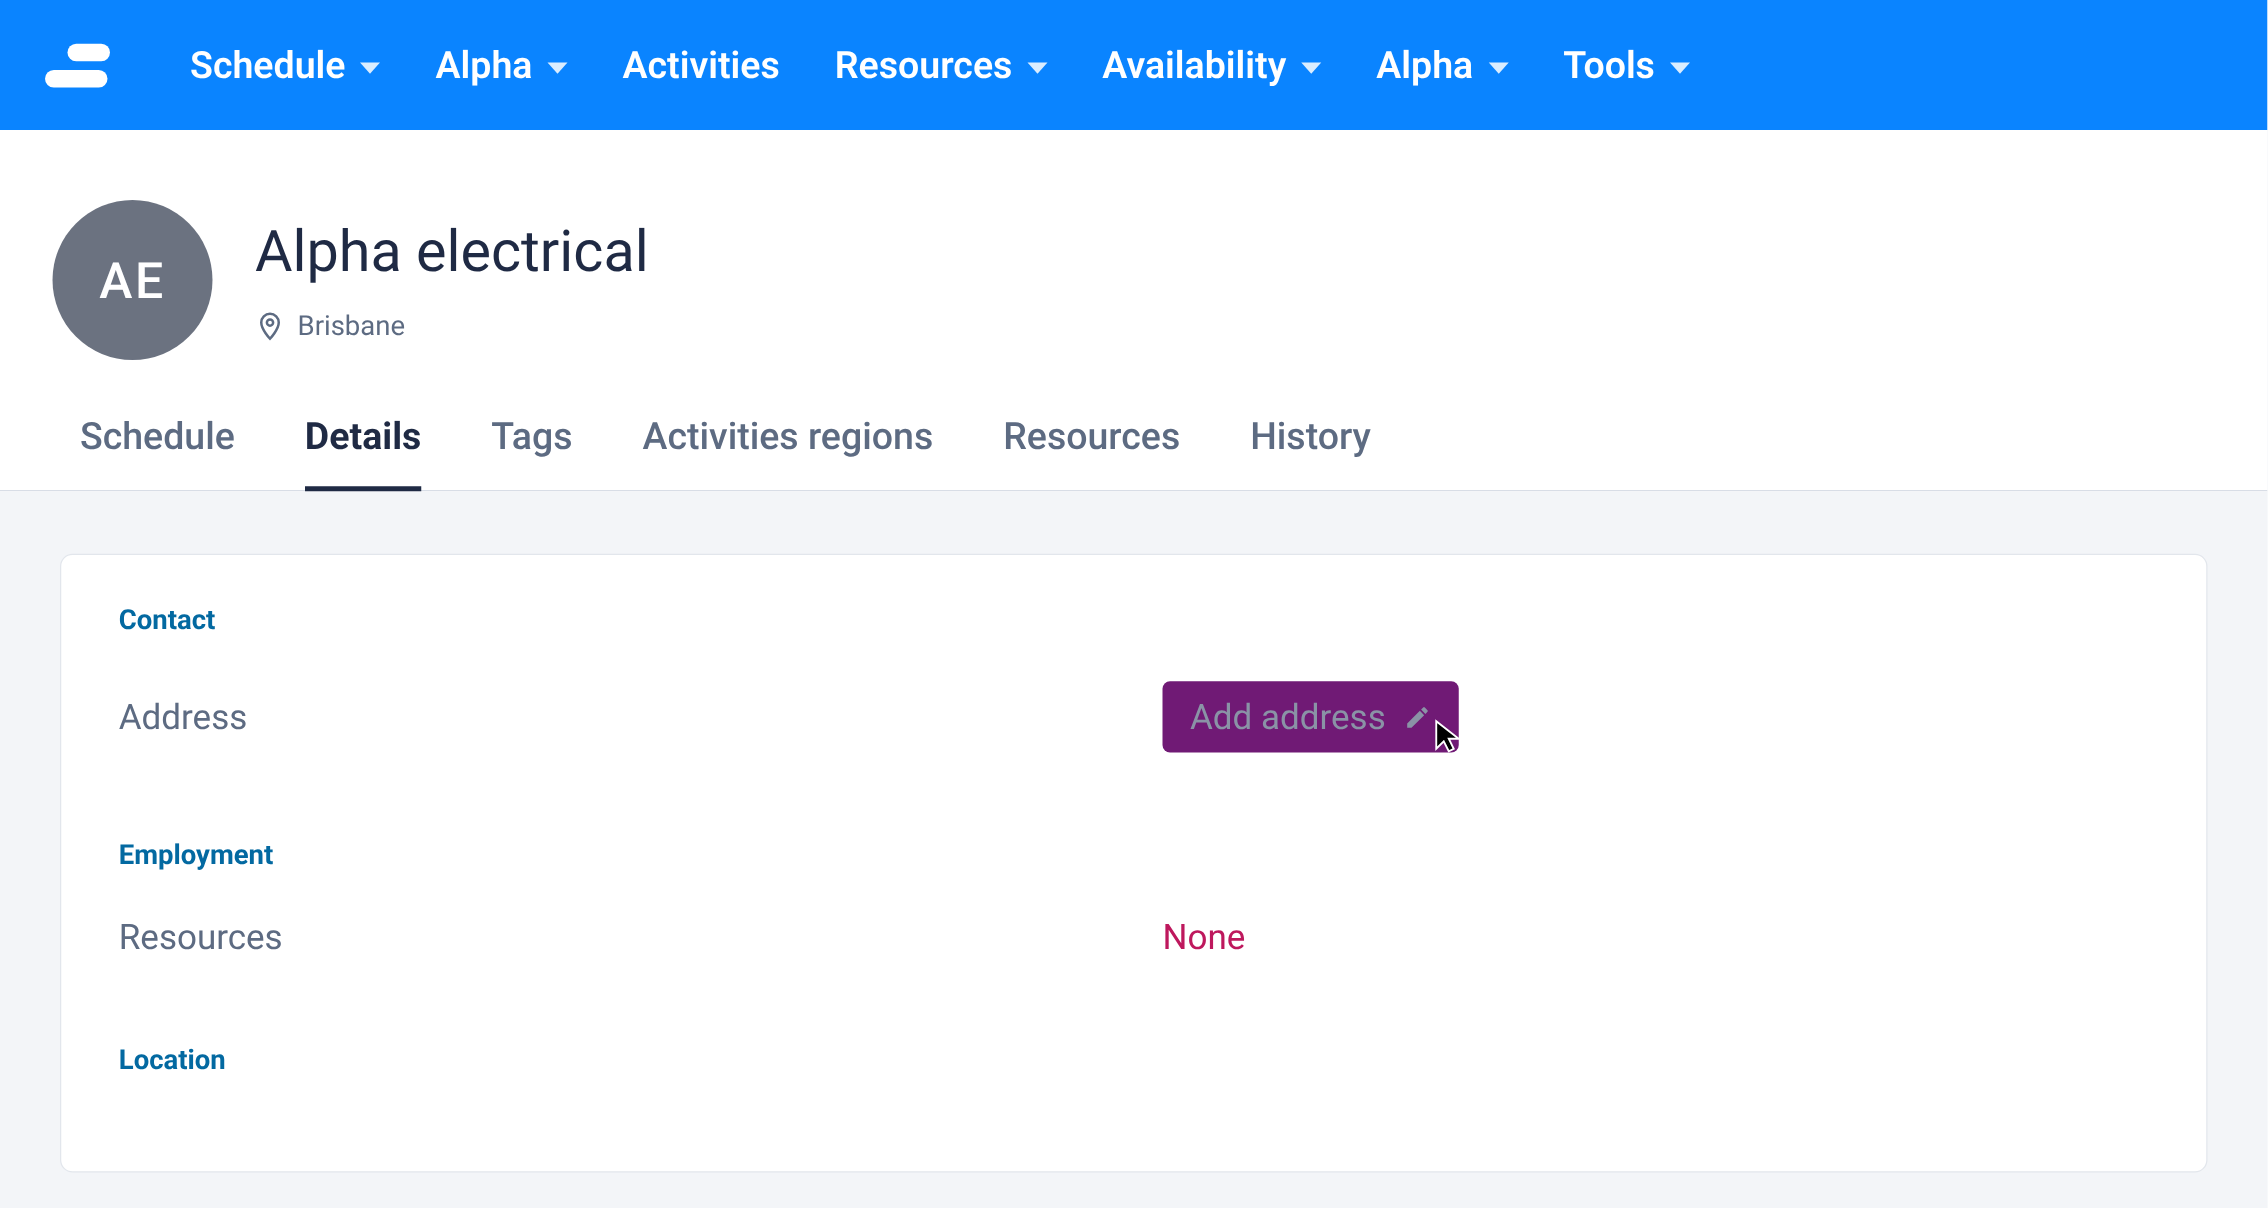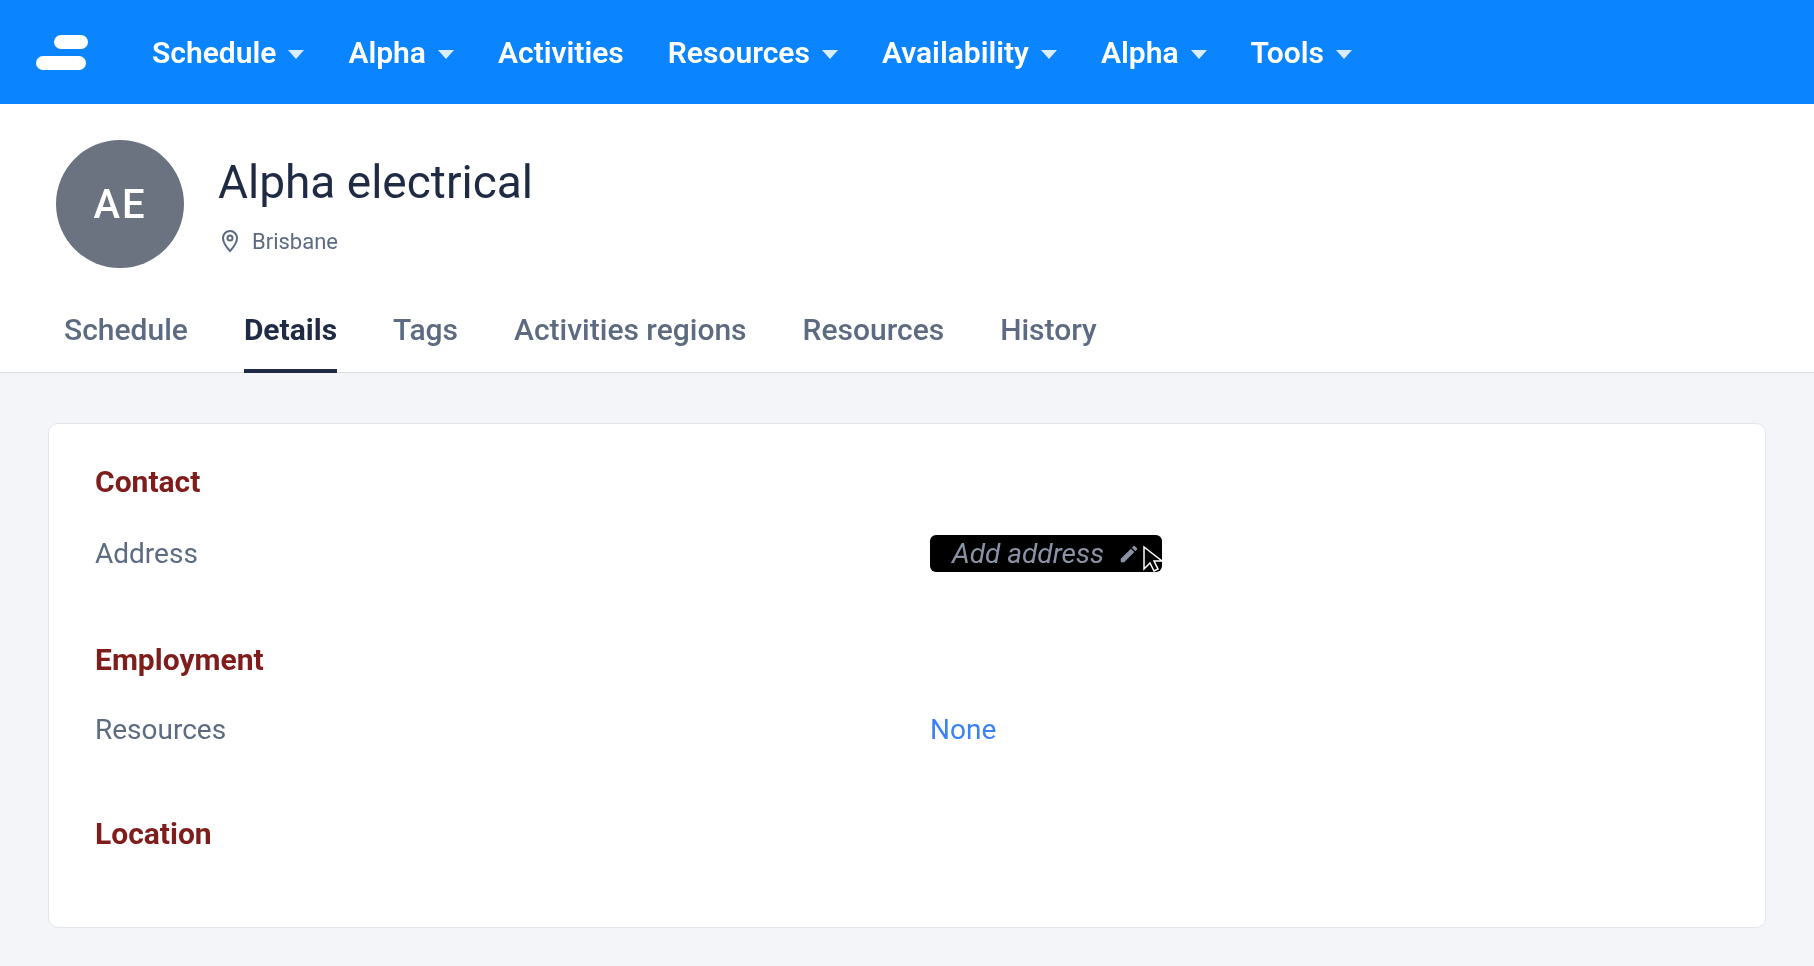--- a/index.html
+++ b/index.html
@@ -53,21 +53,22 @@
     height: 0;
     border-left: 8px solid transparent;
     border-right: 8px solid transparent;
     border-top: 9px solid rgba(255,255,255,0.85);
     margin-top: 4px;
   }
   .page-header {
     display: flex;
     align-items: center;
     gap: 34px;
-    padding: 36px 42px 18px 56px;
+    padding: 36px 42px 18px 42px;
+    margin-top: 20px;
   }
   .avatar {
     width: 128px;
     height: 128px;
     border-radius: 50%;
     background: #6b7280;
     color: #fff;
     display: flex;
     align-items: center;
     justify-content: center;
@@ -114,51 +115,50 @@
     padding: 50px 48px;
     min-height: 640px;
   }
   .card {
     background: #fff;
     border: 1px solid #e2e6ec;
     border-radius: 10px;
     padding: 40px 46px;
   }
   .section-title {
-    font-size: 30px;
+    font-size: 22px;
     font-weight: 700;
-    color: #7f1d1d;
+    color: #0369a1;
     margin-bottom: 36px;
   }
   .section-title.mt { margin-top: 70px; }
   .field-row {
     display: flex;
     align-items: center;
     font-size: 28px;
   }
   .field-label {
     color: #5d6b82;
     width: 835px;
   }
   .field-value {
-    color: #3b82f6;
+    color: #be185d;
     text-align: center;
   }
   .add-address-btn {
     display: inline-flex;
     align-items: center;
     gap: 14px;
-    background: #000000;
+    background: #701a75;
     color: #8a93a6;
     font-size: 28px;
-    padding: 2px 22px;
+    padding: 12px 22px;
     border-radius: 6px;
     cursor: pointer;
     position: relative;
-    font-style: italic;
   }
   .pencil-icon svg { display:block; }
   .cursor-arrow {
     position: absolute;
     right: -4px;
     bottom: -8px;
     pointer-events: none;
   }
 </style>
 </head>

